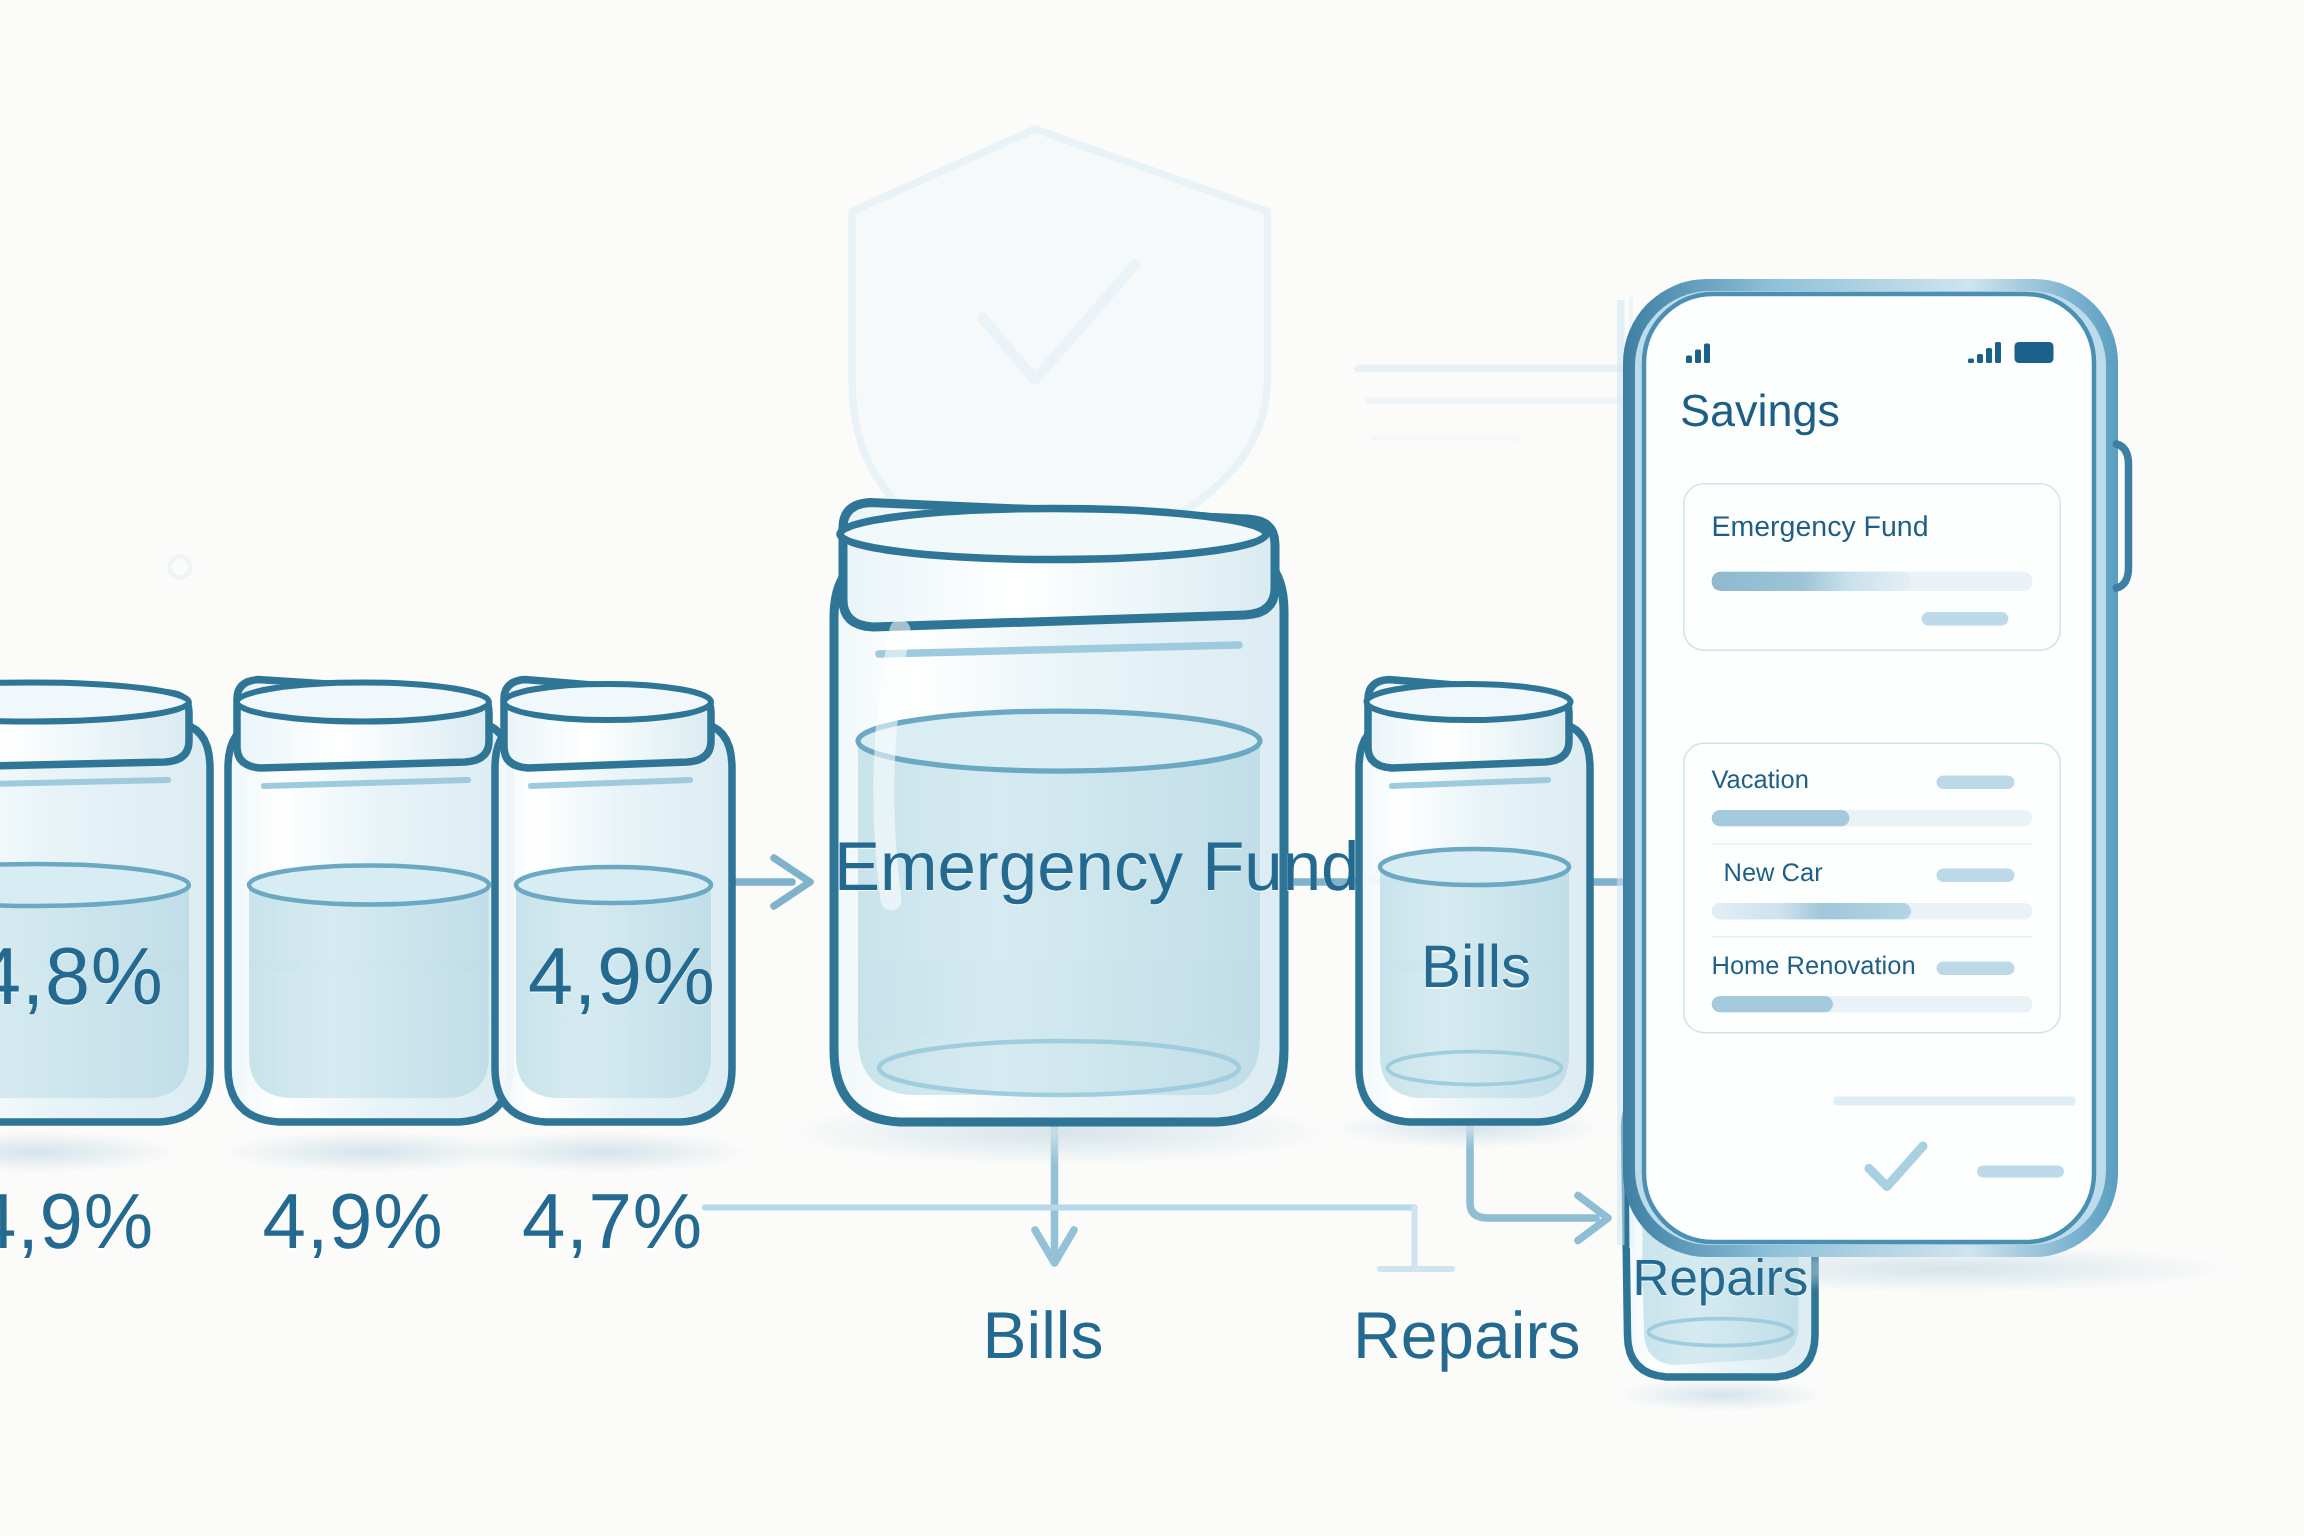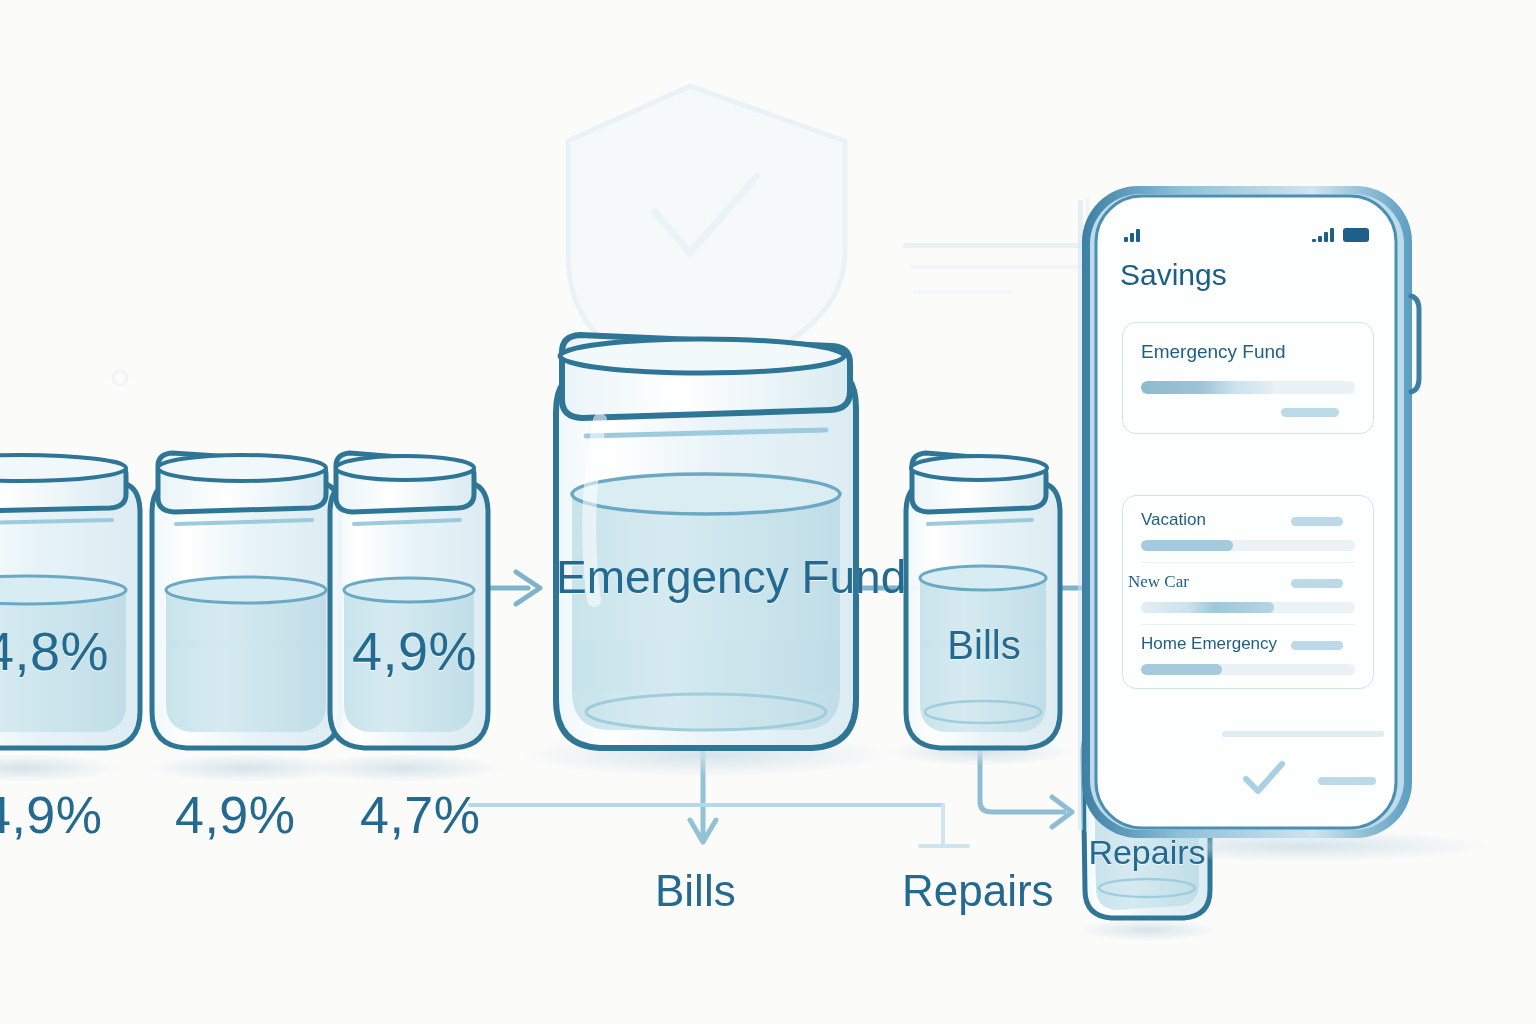--- a/index.html
+++ b/index.html
@@ -207,21 +207,21 @@
         <path d="M1246 779 L1258 791 L1282 764" fill="none" stroke="#a8cfe2" stroke-width="6" stroke-linecap="round" stroke-linejoin="round"></path>
       </g>
     </g>
   </svg>
 
   <div class="lbl pct-in" style="left:-16px;top:620px;">4,8%</div>
   <div class="lbl pct-in" style="left:352px;top:620px;">4,9%</div>
 
   <div class="lbl pct-below" style="left:-18px;top:785px;">4,9%</div>
   <div class="lbl pct-below" style="left:175px;top:785px;">4,9%</div>
-  <div class="lbl pct-below" style="left:360px;top:785px;text-align:center;">4,7%</div>
+  <div class="lbl pct-below" style="left:348px;top:785px;text-align:center;">4,7%</div>
 
   <div class="lbl jar-title" style="left:556px;top:552px;width:300px;">Emergency Fund</div>
   <div class="lbl jar-title mid" style="left:906px;top:623px;width:156px;">Bills</div>
   <div class="lbl jar-title small" style="left:1083px;top:833px;width:128px;">Repairs</div>
 
   <div class="lbl flow-lbl" style="left:655px;top:866px;">Bills</div>
   <div class="lbl flow-lbl" style="left:902px;top:866px;">Repairs</div>
 
   <div class="phone-screen">
 
@@ -252,28 +252,28 @@
 
     <div class="card card-b">
 
       <div class="row-name" style="left:18px;top:14px;">Vacation</div>
       <div class="pill" style="left:168px;top:21px;width:52px;"></div>
       <div class="bar" style="left:18px;top:44px;width:214px;">
         <i style="width:43%;background:#a6cadd;"></i>
       </div>
       <div class="divider" style="left:18px;top:66px;width:214px;"></div>
 
-      <div class="row-name" style="left:5px;top:76px;font-family:Liberation Serif, serif;">New Car</div>
+      <div class="row-name" style="left:26px;top:76px;">New Car</div>
       <div class="pill" style="left:168px;top:83px;width:52px;"></div>
       <div class="bar" style="left:18px;top:106px;width:214px;">
         <i style="width:62%;background:linear-gradient(90deg,#e2eef5 0%,#cde2ed 35%,#9fc7da 55%,#b4d5e5 100%);"></i>
       </div>
       <div class="divider" style="left:18px;top:128px;width:214px;"></div>
 
-      <div class="row-name" style="left:18px;top:138px;">Home Emergency</div>
+      <div class="row-name" style="left:18px;top:138px;">Home Renovation</div>
       <div class="pill" style="left:168px;top:145px;width:52px;"></div>
       <div class="bar" style="left:18px;top:168px;width:214px;">
         <i style="width:38%;background:#a6cadd;"></i>
       </div>
     </div>
 
   </div>
 </div>
 
 </body></html>

